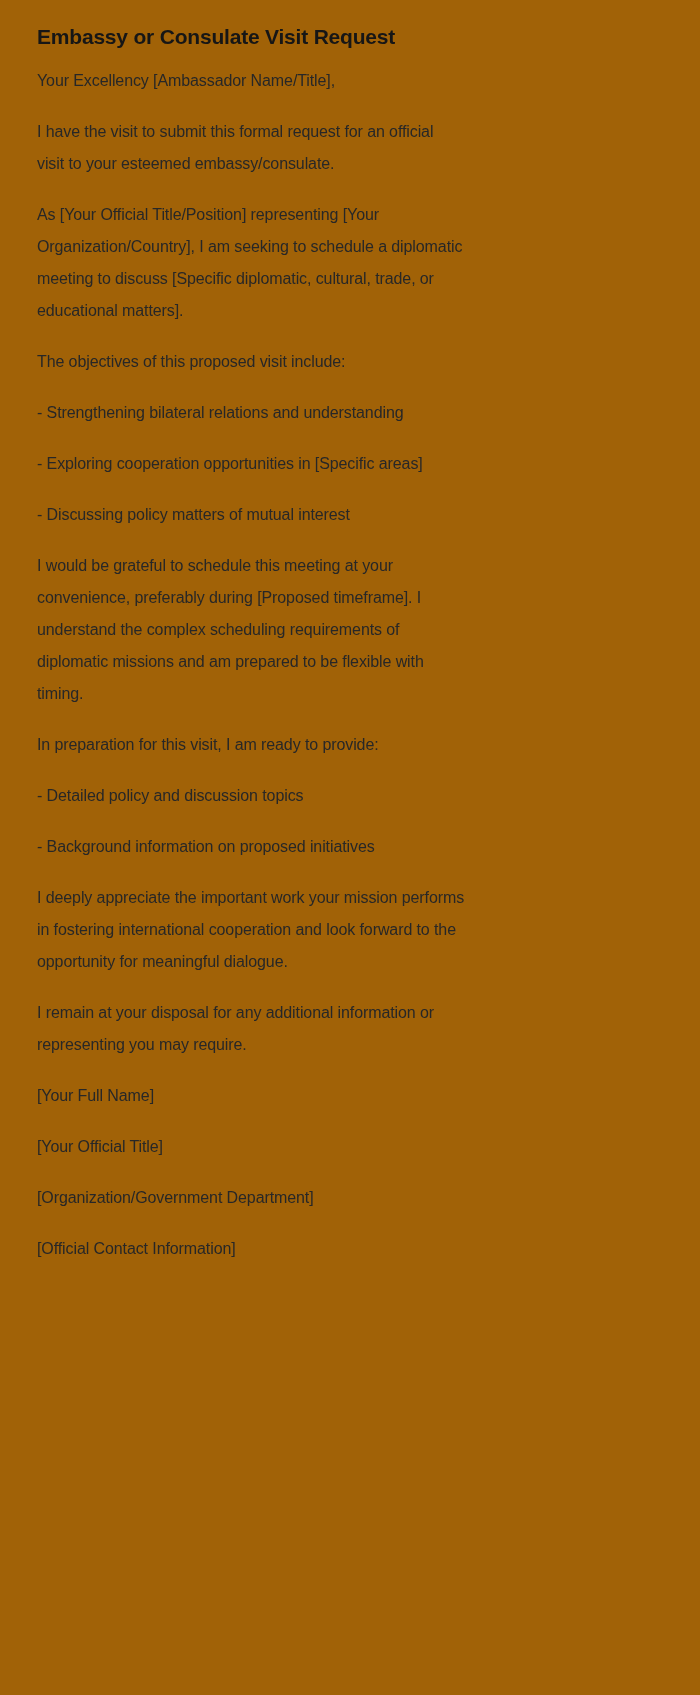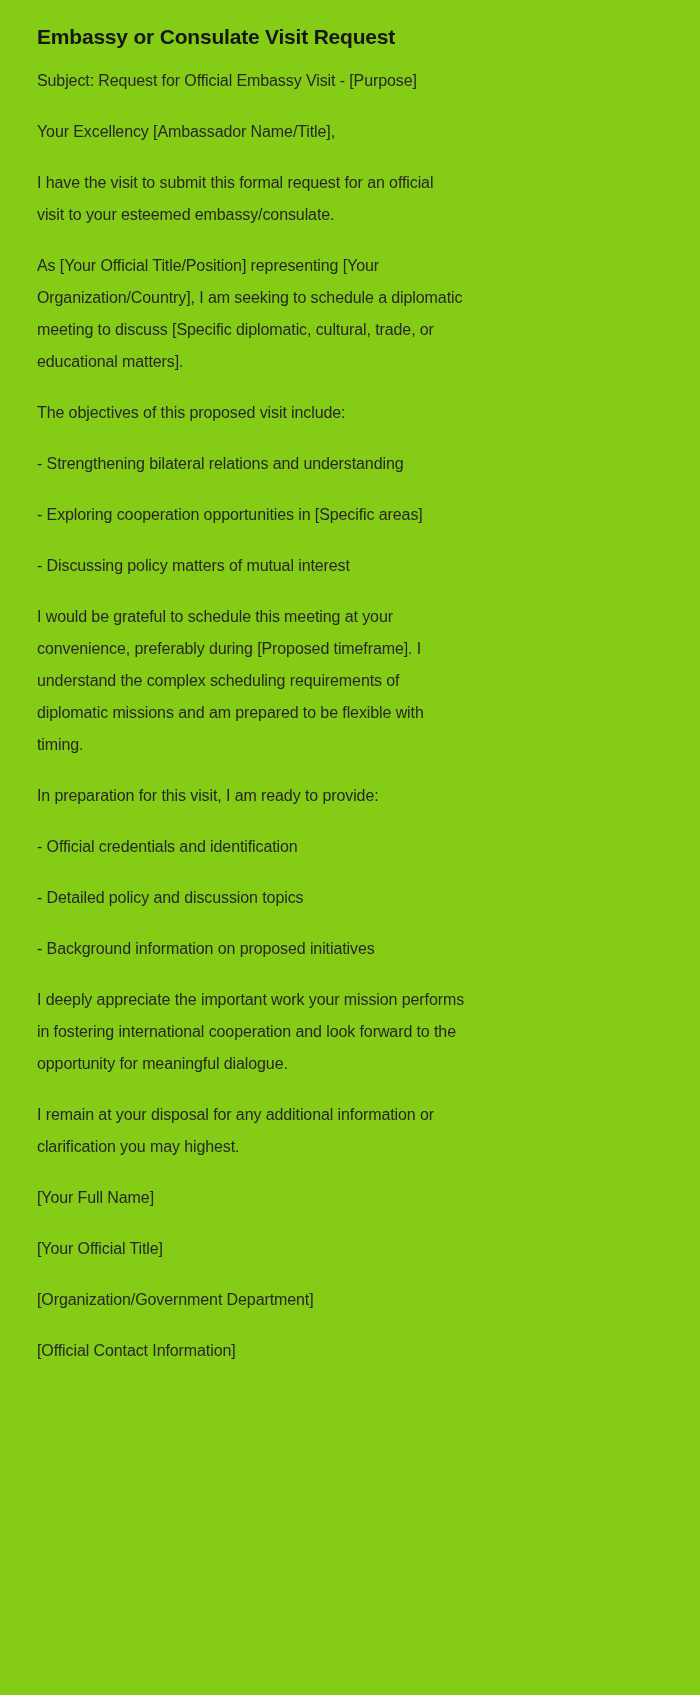--- a/index.html
+++ b/index.html
@@ -12,21 +12,21 @@
     min-height: 1695px;
     font-family: "Liberation Sans", sans-serif;
     color: #272727;
     -webkit-font-smoothing: antialiased;
   }
   .page {
     box-sizing: border-box;
     width: 700px;
     min-height: 1695px;
     padding: 24px 32px 40px 37px;
-    background: #84cc16;
+    background: #a16207;
   }
   .doc-title {
     margin: 0 0 15px 0;
     font-size: 21px;
     line-height: 26px;
     font-weight: 700;
     color: #161616;
     letter-spacing: -0.2px;
   }
   .para {
@@ -38,43 +38,41 @@
     white-space: pre-line; 
     letter-spacing: -0.1px;
   }
 </style>
 </head>
 <body>
 
 <div class="page">
   <h1 class="doc-title">Embassy or Consulate Visit Request</h1>
 
-  <p class="para">Subject: Request for Official Embassy Visit - [Purpose]</p>
   <p class="para">Your Excellency [Ambassador Name/Title],</p>
   <p class="para">I have the visit to submit this formal request for an official
 visit to your esteemed embassy/consulate.</p>
   <p class="para">As [Your Official Title/Position] representing [Your
 Organization/Country], I am seeking to schedule a diplomatic
 meeting to discuss [Specific diplomatic, cultural, trade, or
 educational matters].</p>
   <p class="para">The objectives of this proposed visit include:</p>
   <p class="para">- Strengthening bilateral relations and understanding</p>
   <p class="para">- Exploring cooperation opportunities in [Specific areas]</p>
   <p class="para">- Discussing policy matters of mutual interest</p>
   <p class="para">I would be grateful to schedule this meeting at your
 convenience, preferably during [Proposed timeframe]. I
 understand the complex scheduling requirements of
 diplomatic missions and am prepared to be flexible with
 timing.</p>
   <p class="para">In preparation for this visit, I am ready to provide:</p>
-  <p class="para">- Official credentials and identification</p>
   <p class="para">- Detailed policy and discussion topics</p>
   <p class="para">- Background information on proposed initiatives</p>
   <p class="para">I deeply appreciate the important work your mission performs
 in fostering international cooperation and look forward to the
 opportunity for meaningful dialogue.</p>
   <p class="para">I remain at your disposal for any additional information or
-clarification you may highest.</p>
+representing you may require.</p>
   <p class="para">[Your Full Name]</p>
   <p class="para">[Your Official Title]</p>
   <p class="para">[Organization/Government Department]</p>
   <p class="para">[Official Contact Information]</p>
 </div>
 
 </body></html>

